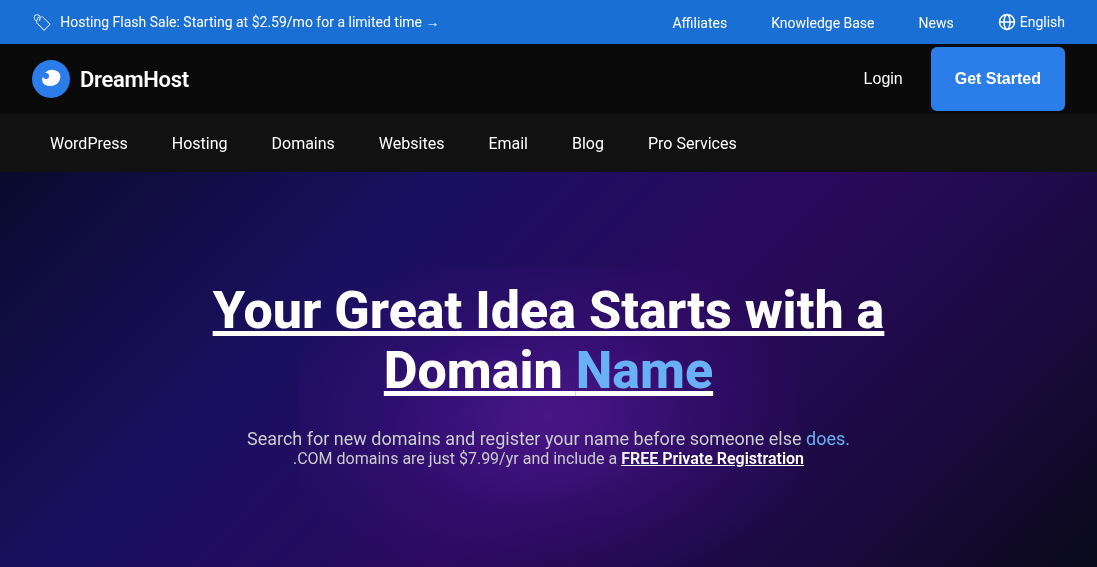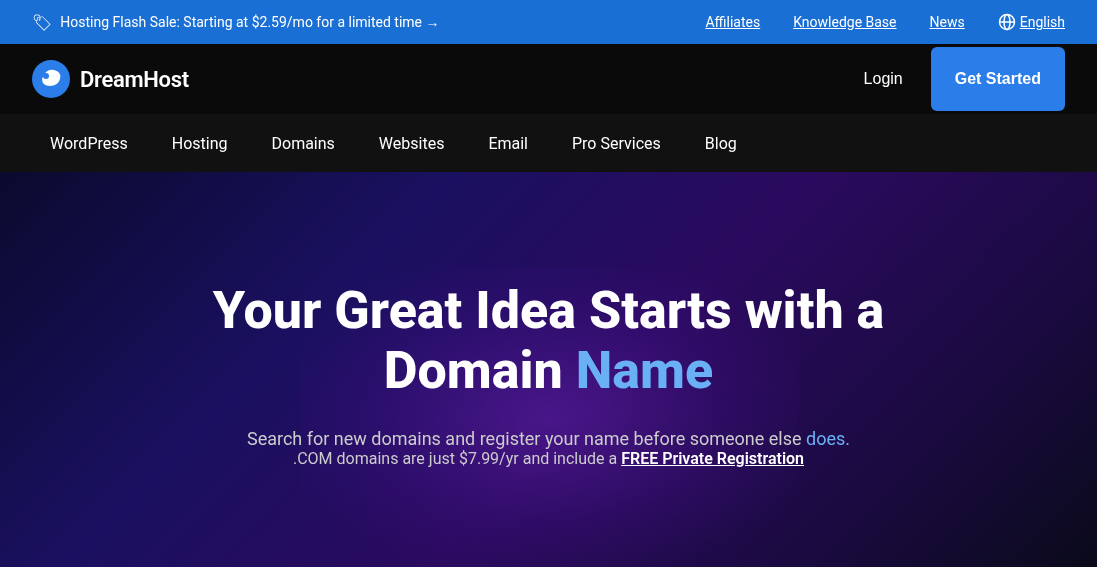--- a/index.html
+++ b/index.html
@@ -19,23 +19,22 @@
     .banner-left {
       display: flex;
       align-items: center;
       gap: 8px;
     }
     .banner-tag-icon {
       font-size: 16px;
     }
     .banner-right {
       display: flex;
-      align-items: center;
-      gap: 33px;
-      text-decoration: underline;
+      align-items: flex-end;
+      gap: 44px;
     }
     .banner-right a {
       color: #fff;
       text-decoration: none;
       font-size: 14px;
     }
     .lang-selector {
       display: flex;
       align-items: center;
       gap: 4px;
@@ -140,20 +139,21 @@
     }
     .hero-title {
       color: #fff;
       font-size: 52px;
       font-weight: 800;
       line-height: 1.15;
       margin-bottom: 28px;
       max-width: 820px;
       position: relative;
       z-index: 1;
+      text-decoration: underline;
     }
     .hero-title .highlight {
       color: #6ab0f5;
     }
     .hero-subtitle {
       color: #ccc;
       font-size: 18px;
       position: relative;
       z-index: 1;
     }
@@ -243,22 +243,22 @@
     <button class="get-started-btn">Get Started</button>
   </div>
 </nav>
 
 <nav class="sub-nav">
   <a href="#" class="sub-nav-item">WordPress</a>
   <a href="#" class="sub-nav-item">Hosting</a>
   <a href="#" class="sub-nav-item">Domains</a>
   <a href="#" class="sub-nav-item">Websites</a>
   <a href="#" class="sub-nav-item">Email</a>
+  <a href="#" class="sub-nav-item">Blog</a>
   <a href="#" class="sub-nav-item">Pro Services</a>
-  <a href="#" class="sub-nav-item">Blog</a>
 </nav>
 
 <section class="hero">
   <h1 class="hero-title">
     <span>Your Great Idea Starts with a Domain </span><span class="highlight">Name</span>
   </h1>
   <p class="hero-subtitle">
     <span>Search for new domains and register your name before someone else </span><span class="does">does.</span>
   </p>
   <p class="hero-note">

